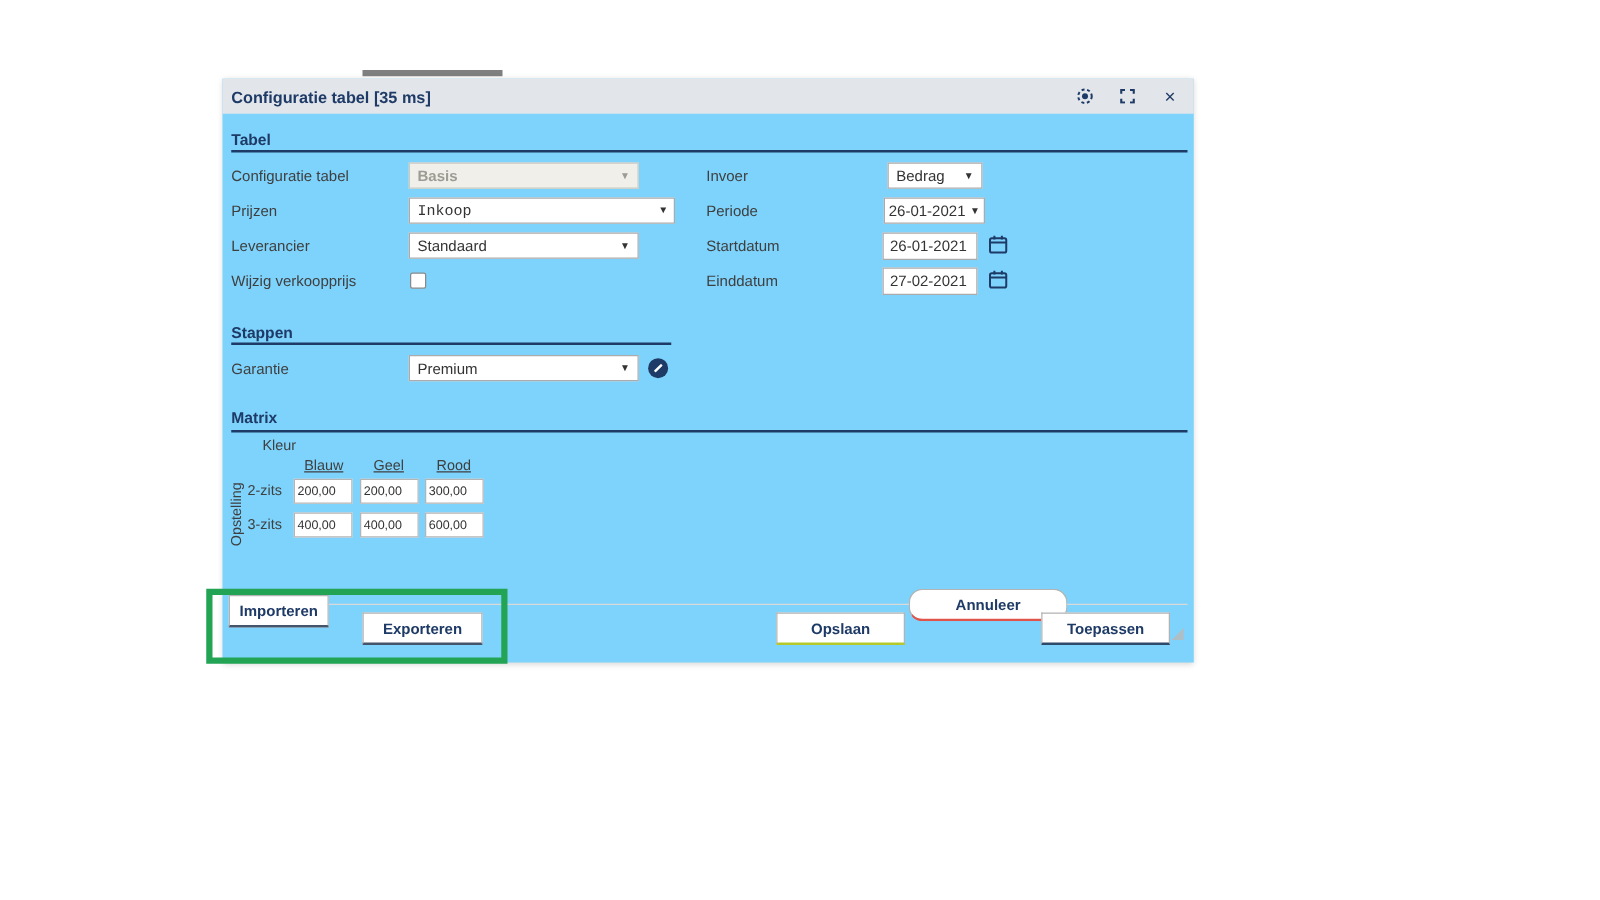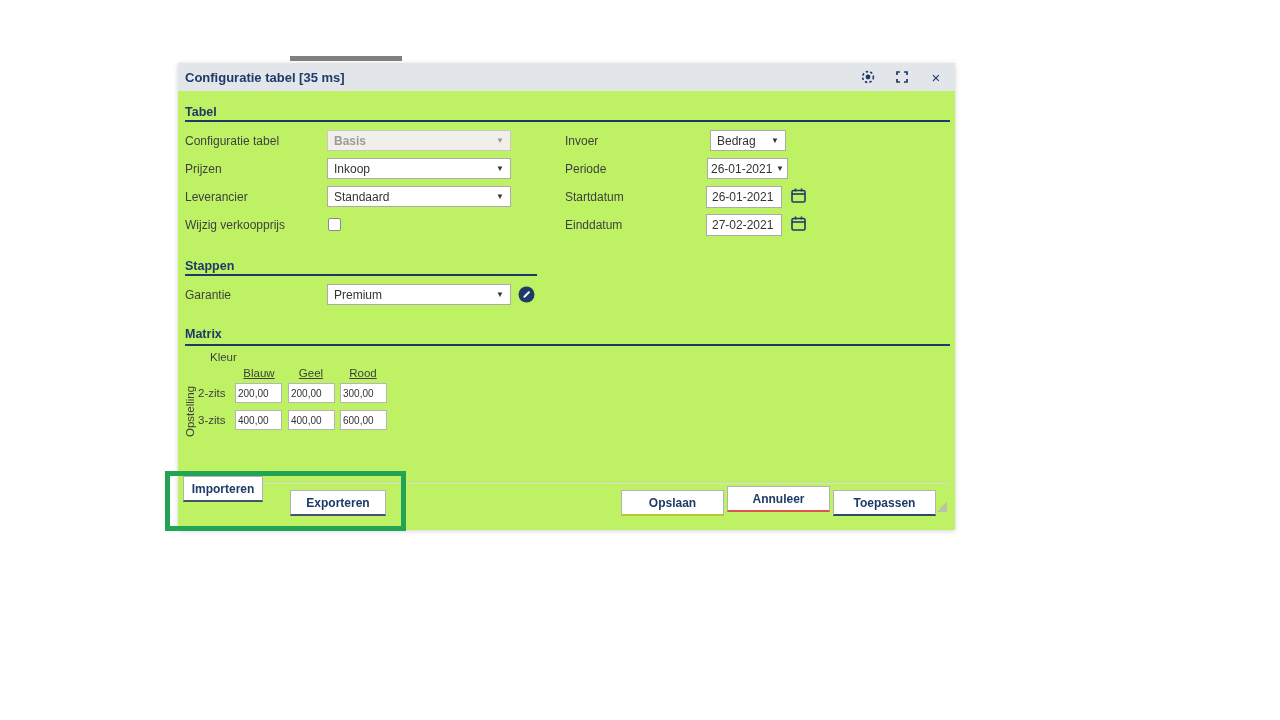--- a/index.html
+++ b/index.html
@@ -1,21 +1,21 @@
 <!DOCTYPE html>
 <html><head>
 <meta charset="utf-8">
 <style>
   * { margin:0; padding:0; box-sizing:border-box; }
   html,body { width:1280px; height:720px; background:#ffffff; overflow:hidden;
               font-family:"Liberation Sans", sans-serif; }
   .artifact-bar { position:absolute; left:290px; top:56px; width:112px; height:5px; background:#808080; }
 
   .dialog { position:absolute; left:178px; top:63px; width:777px; height:467px;
-            background:#bef264; box-shadow:0 1px 5px rgba(0,0,0,0.18); }
+            background:#7dd3fc; box-shadow:0 1px 5px rgba(0,0,0,0.18); }
 
   .titlebar { position:absolute; left:0; top:0; width:100%; height:28px; background:#e2e5ea;
               display:flex; align-items:center; justify-content:space-between; padding:0 12px 0 7px; }
   .titlebar .title { color:#1e3a66; font-weight:bold; font-size:13px; }
   .titlebar .icons { display:flex; align-items:center; gap:20px; }
   .tb-icon { width:14px; height:14px; display:flex; align-items:center; justify-content:center;
              color:#1e3a66; cursor:pointer; }
   .tb-icon svg { display:block; }
   .close-glyph { font-size:15px; color:#1e3a66; line-height:1; }
 
@@ -100,21 +100,21 @@
   <div class="section-head" style="left:7px; top:42px;">Tabel</div>
   <div class="rule" style="left:7px; top:57px; width:765px;"></div>
 
   <div class="field-label" style="left:7px; top:71px;">Configuratie tabel</div>
   <div class="select disabled" style="left:149px; top:67px; width:184px;">
     <span class="sel-text">Basis</span>
     <span class="arrow">▼</span>
   </div>
 
   <div class="field-label" style="left:7px; top:99px;">Prijzen</div>
-  <div class="select" style="left:149px; top:95px; width:184px;">
+  <div class="select" style="left:149px; top:95px; width:213px;font-family:Liberation Mono, monospace;">
     <span class="sel-text">Inkoop</span>
     <span class="arrow">▼</span>
   </div>
 
   <div class="field-label" style="left:7px; top:127px;">Leverancier</div>
   <div class="select" style="left:149px; top:123px; width:184px;">
     <span class="sel-text">Standaard</span>
     <span class="arrow">▼</span>
   </div>
 
@@ -191,19 +191,19 @@
   <div class="mx-cell" style="left:57px; top:347px;">400,00</div>
   <div class="mx-cell" style="left:110px; top:347px;">400,00</div>
   <div class="mx-cell" style="left:162px; top:347px;">600,00</div>
 
   <div class="rule-thin" style="left:7px; top:420px; width:765px;"></div>
 
   <div class="btn btn-importeren" style="left:5px; top:413px; width:80px;">Importeren</div>
   <div class="btn btn-exporteren" style="left:112px; top:427px; width:96px;">Exporteren</div>
 
   <div class="btn btn-opslaan" style="left:443px; top:427px; width:103px;">Opslaan</div>
-  <div class="btn btn-annuleer" style="left:549px; top:423px; width:103px;">Annuleer</div>
+  <div class="btn btn-annuleer" style="left:549px; top:408px; width:127px;border-radius:11px;">Annuleer</div>
   <div class="btn btn-toepassen" style="left:655px; top:427px; width:103px;">Toepassen</div>
 
   <div class="resize-grip"></div>
 </div>
 
 <div class="highlight-box"></div>
 
 </body></html>

